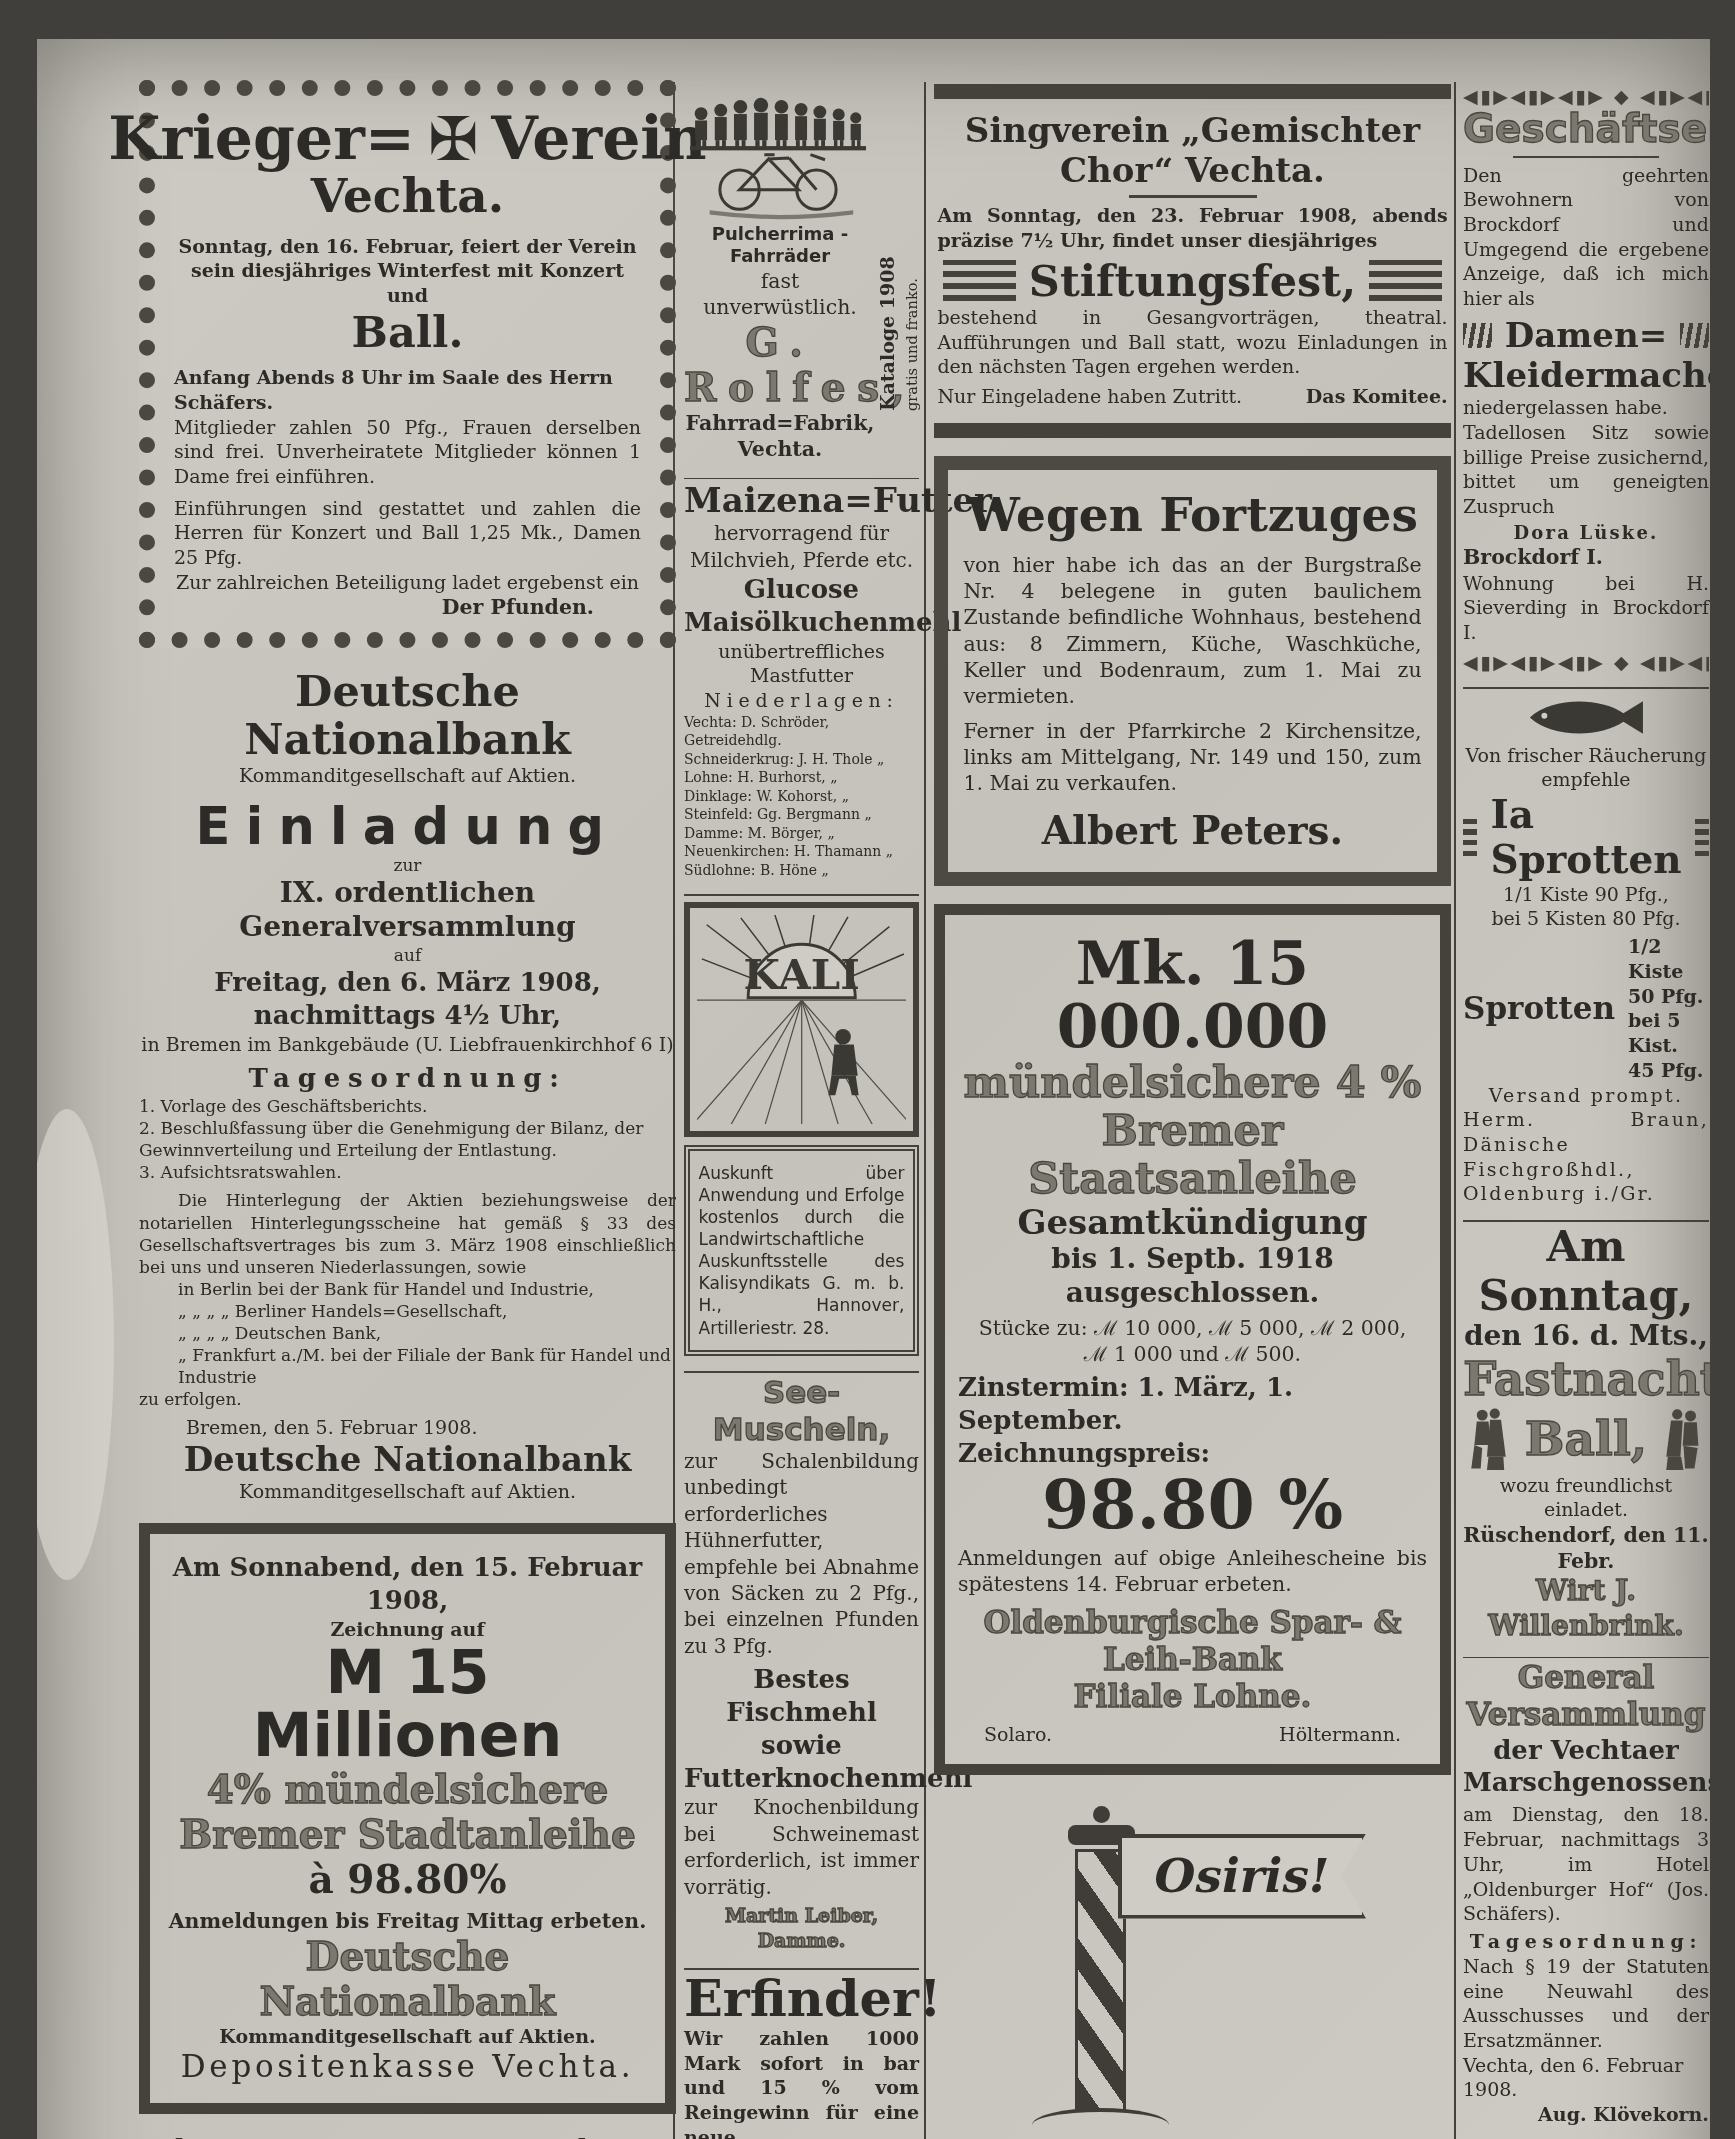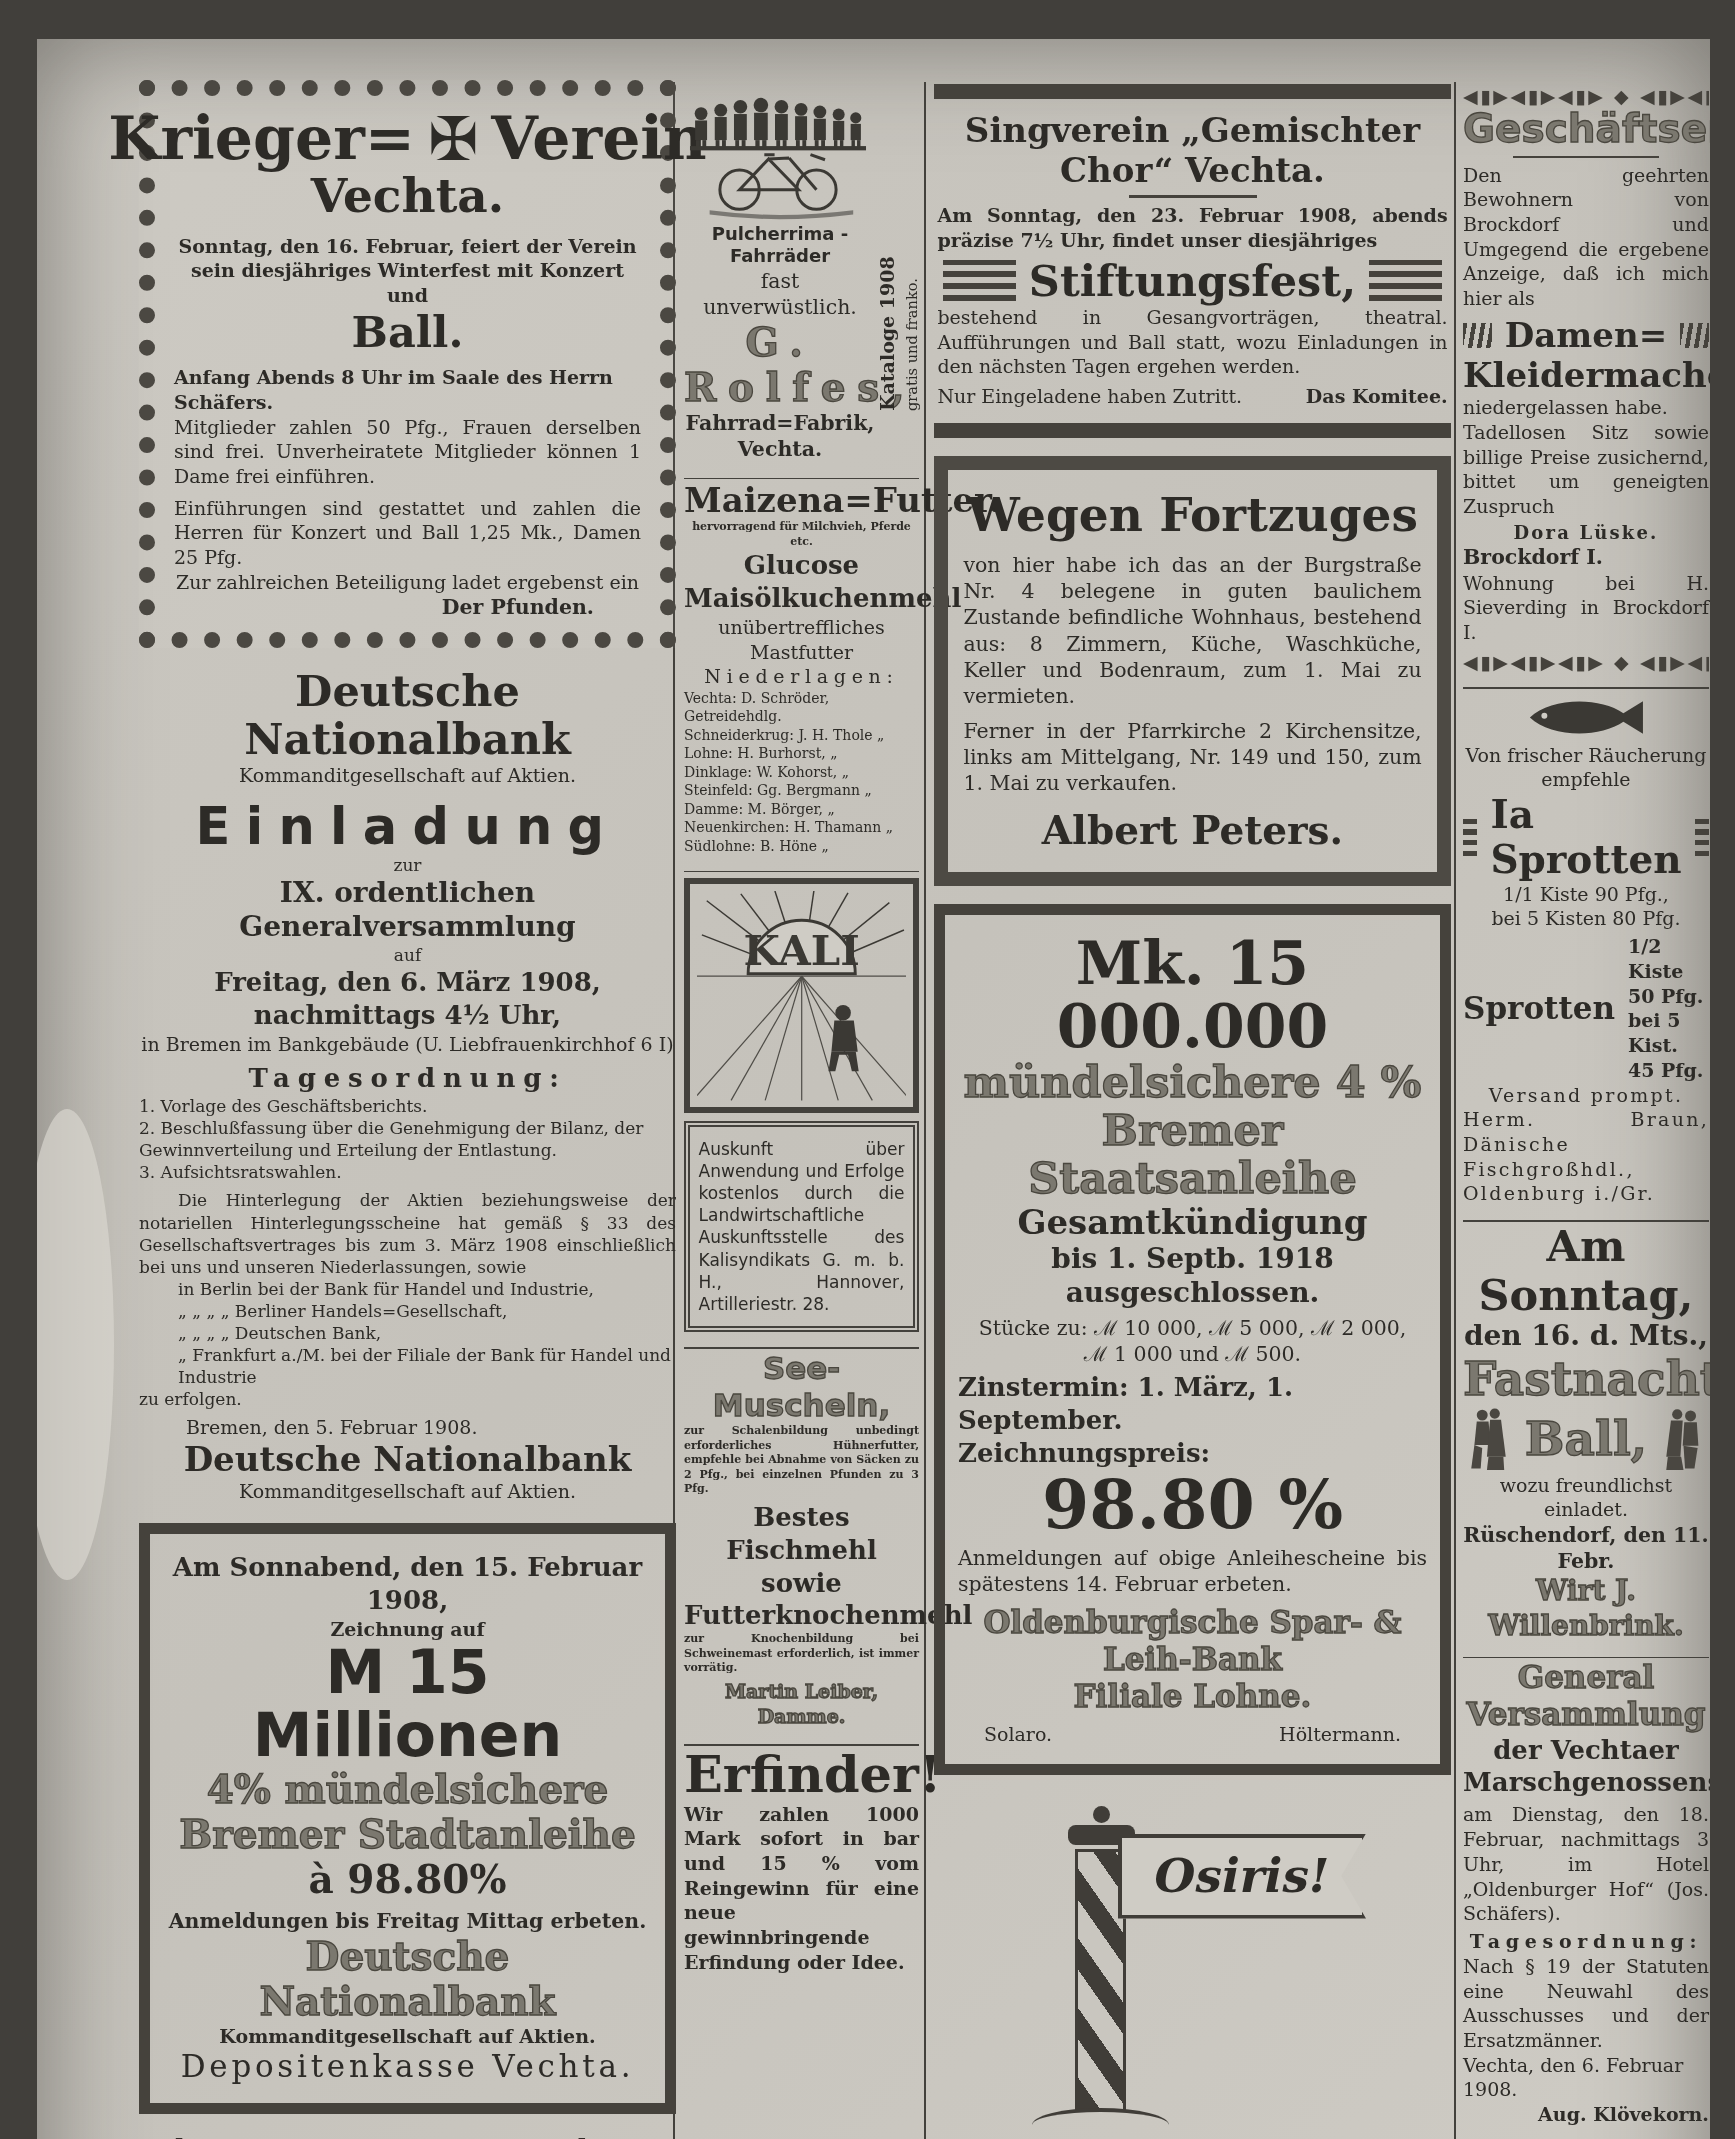--- a/index.html
+++ b/index.html
@@ -21,21 +21,21 @@
   .r{text-align:right;}
   .j{text-align:justify;}
   .b{font-weight:bold;}
   .i{font-style:italic;}
   .pre{white-space:pre-line;}
   .sp1{letter-spacing:.30em;}
   .sp2{letter-spacing:.12em;}
   .f30{font-size:13px;line-height:1.3;}
   .f34{font-size:14.6px;line-height:1.3;}
   .f36{font-size:14px;line-height:1.32;}
-  .f38{font-size:11px;line-height:1.32;font-weight:bold;}
+  .f38{font-size:20px;line-height:1.32;}
   .f40{font-size:17px;line-height:1.3;}
   .f44{font-size:19px;line-height:1.3;}
   .f48{font-size:20.5px;line-height:1.28;}
   .f54{font-size:26px;line-height:1.26;}
   .f60{font-size:18px;line-height:1.24;}
   .f66{font-size:28px;line-height:1.22;}
   .f72{font-size:31px;line-height:1.2;}
   .f80{font-size:34px;line-height:1.18;}
   .f90{font-size:39px;line-height:1.15;}
   .f100{font-size:43px;line-height:1.12;}

